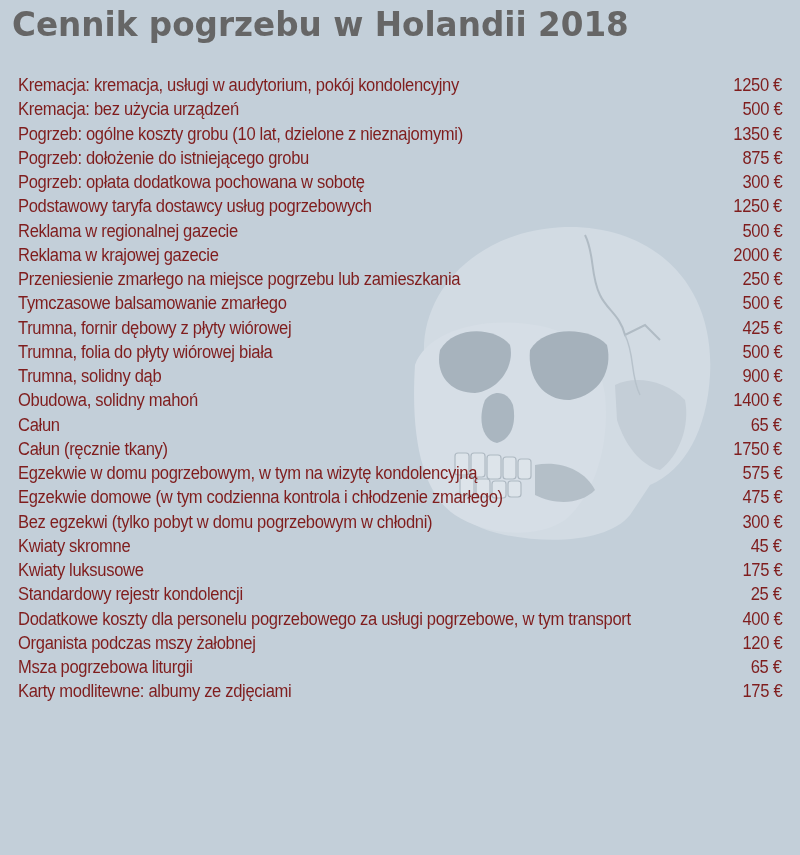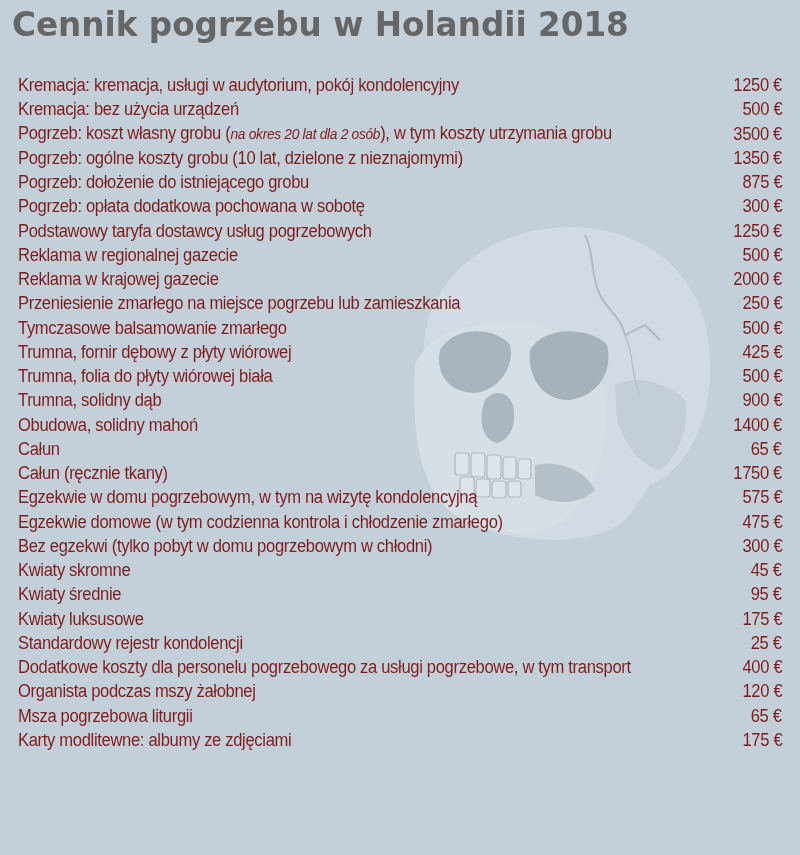--- a/index.html
+++ b/index.html
@@ -107,24 +107,20 @@
 <div class="list">
   <div class="row">
     <span class="label">Kremacja: kremacja, usługi w audytorium, pokój kondolencyjny</span>
     <span class="price">1250 €</span>
   </div>
   <div class="row">
     <span class="label">Kremacja: bez użycia urządzeń</span>
     <span class="price">500 €</span>
   </div>
   <div class="row">
-    <span class="label"><span>Pogrzeb: koszt własny grobu (</span><i>na okres 20 lat dla 2 osób</i><span>), w tym koszty utrzymania grobu</span></span>
-    <span class="price">3500 €</span>
-  </div>
-  <div class="row">
     <span class="label">Pogrzeb: ogólne koszty grobu (10 lat, dzielone z nieznajomymi)</span>
     <span class="price">1350 €</span>
   </div>
   <div class="row">
     <span class="label">Pogrzeb: dołożenie do istniejącego grobu</span>
     <span class="price">875 €</span>
   </div>
   <div class="row">
     <span class="label">Pogrzeb: opłata dodatkowa pochowana w sobotę</span>
     <span class="price">300 €</span>
@@ -183,24 +179,20 @@
   </div>
   <div class="row">
     <span class="label">Bez egzekwi (tylko pobyt w domu pogrzebowym w chłodni)</span>
     <span class="price">300 €</span>
   </div>
   <div class="row">
     <span class="label">Kwiaty skromne</span>
     <span class="price">45 €</span>
   </div>
   <div class="row">
-    <span class="label">Kwiaty średnie</span>
-    <span class="price">95 €</span>
-  </div>
-  <div class="row">
     <span class="label">Kwiaty luksusowe</span>
     <span class="price">175 €</span>
   </div>
   <div class="row">
     <span class="label">Standardowy rejestr kondolencji</span>
     <span class="price">25 €</span>
   </div>
   <div class="row">
     <span class="label">Dodatkowe koszty dla personelu pogrzebowego za usługi pogrzebowe, w tym transport</span>
     <span class="price">400 €</span>

